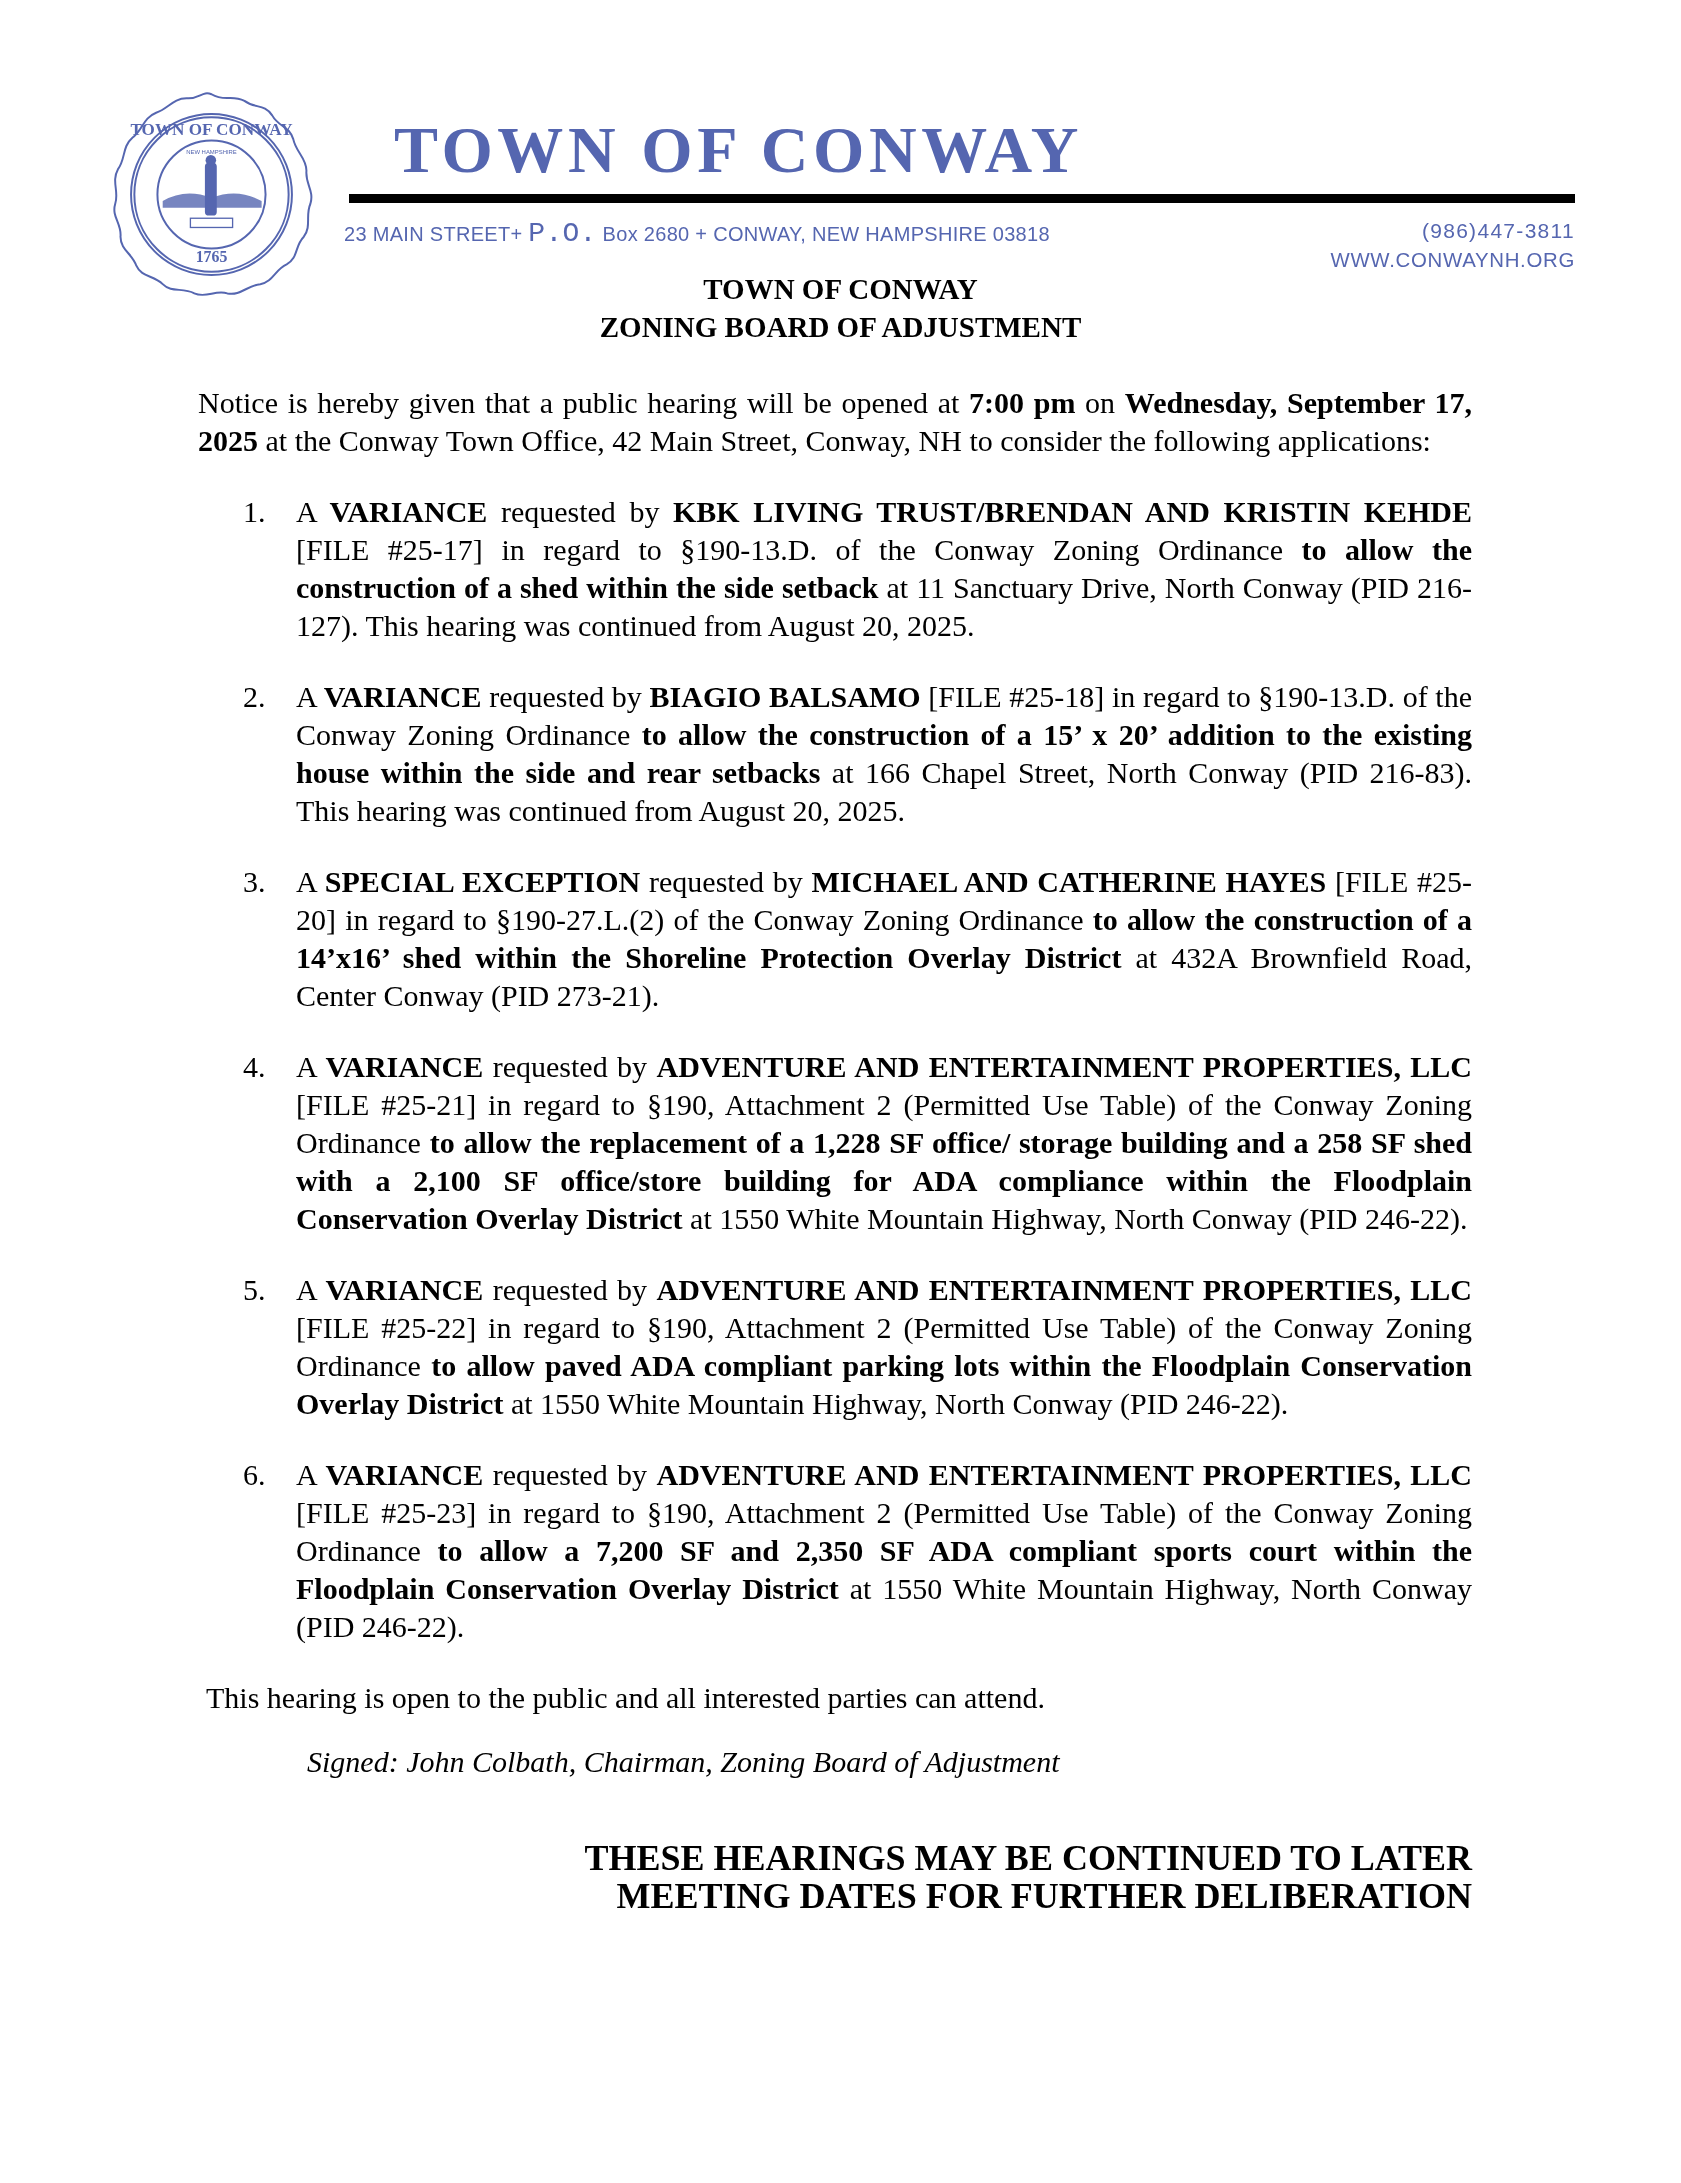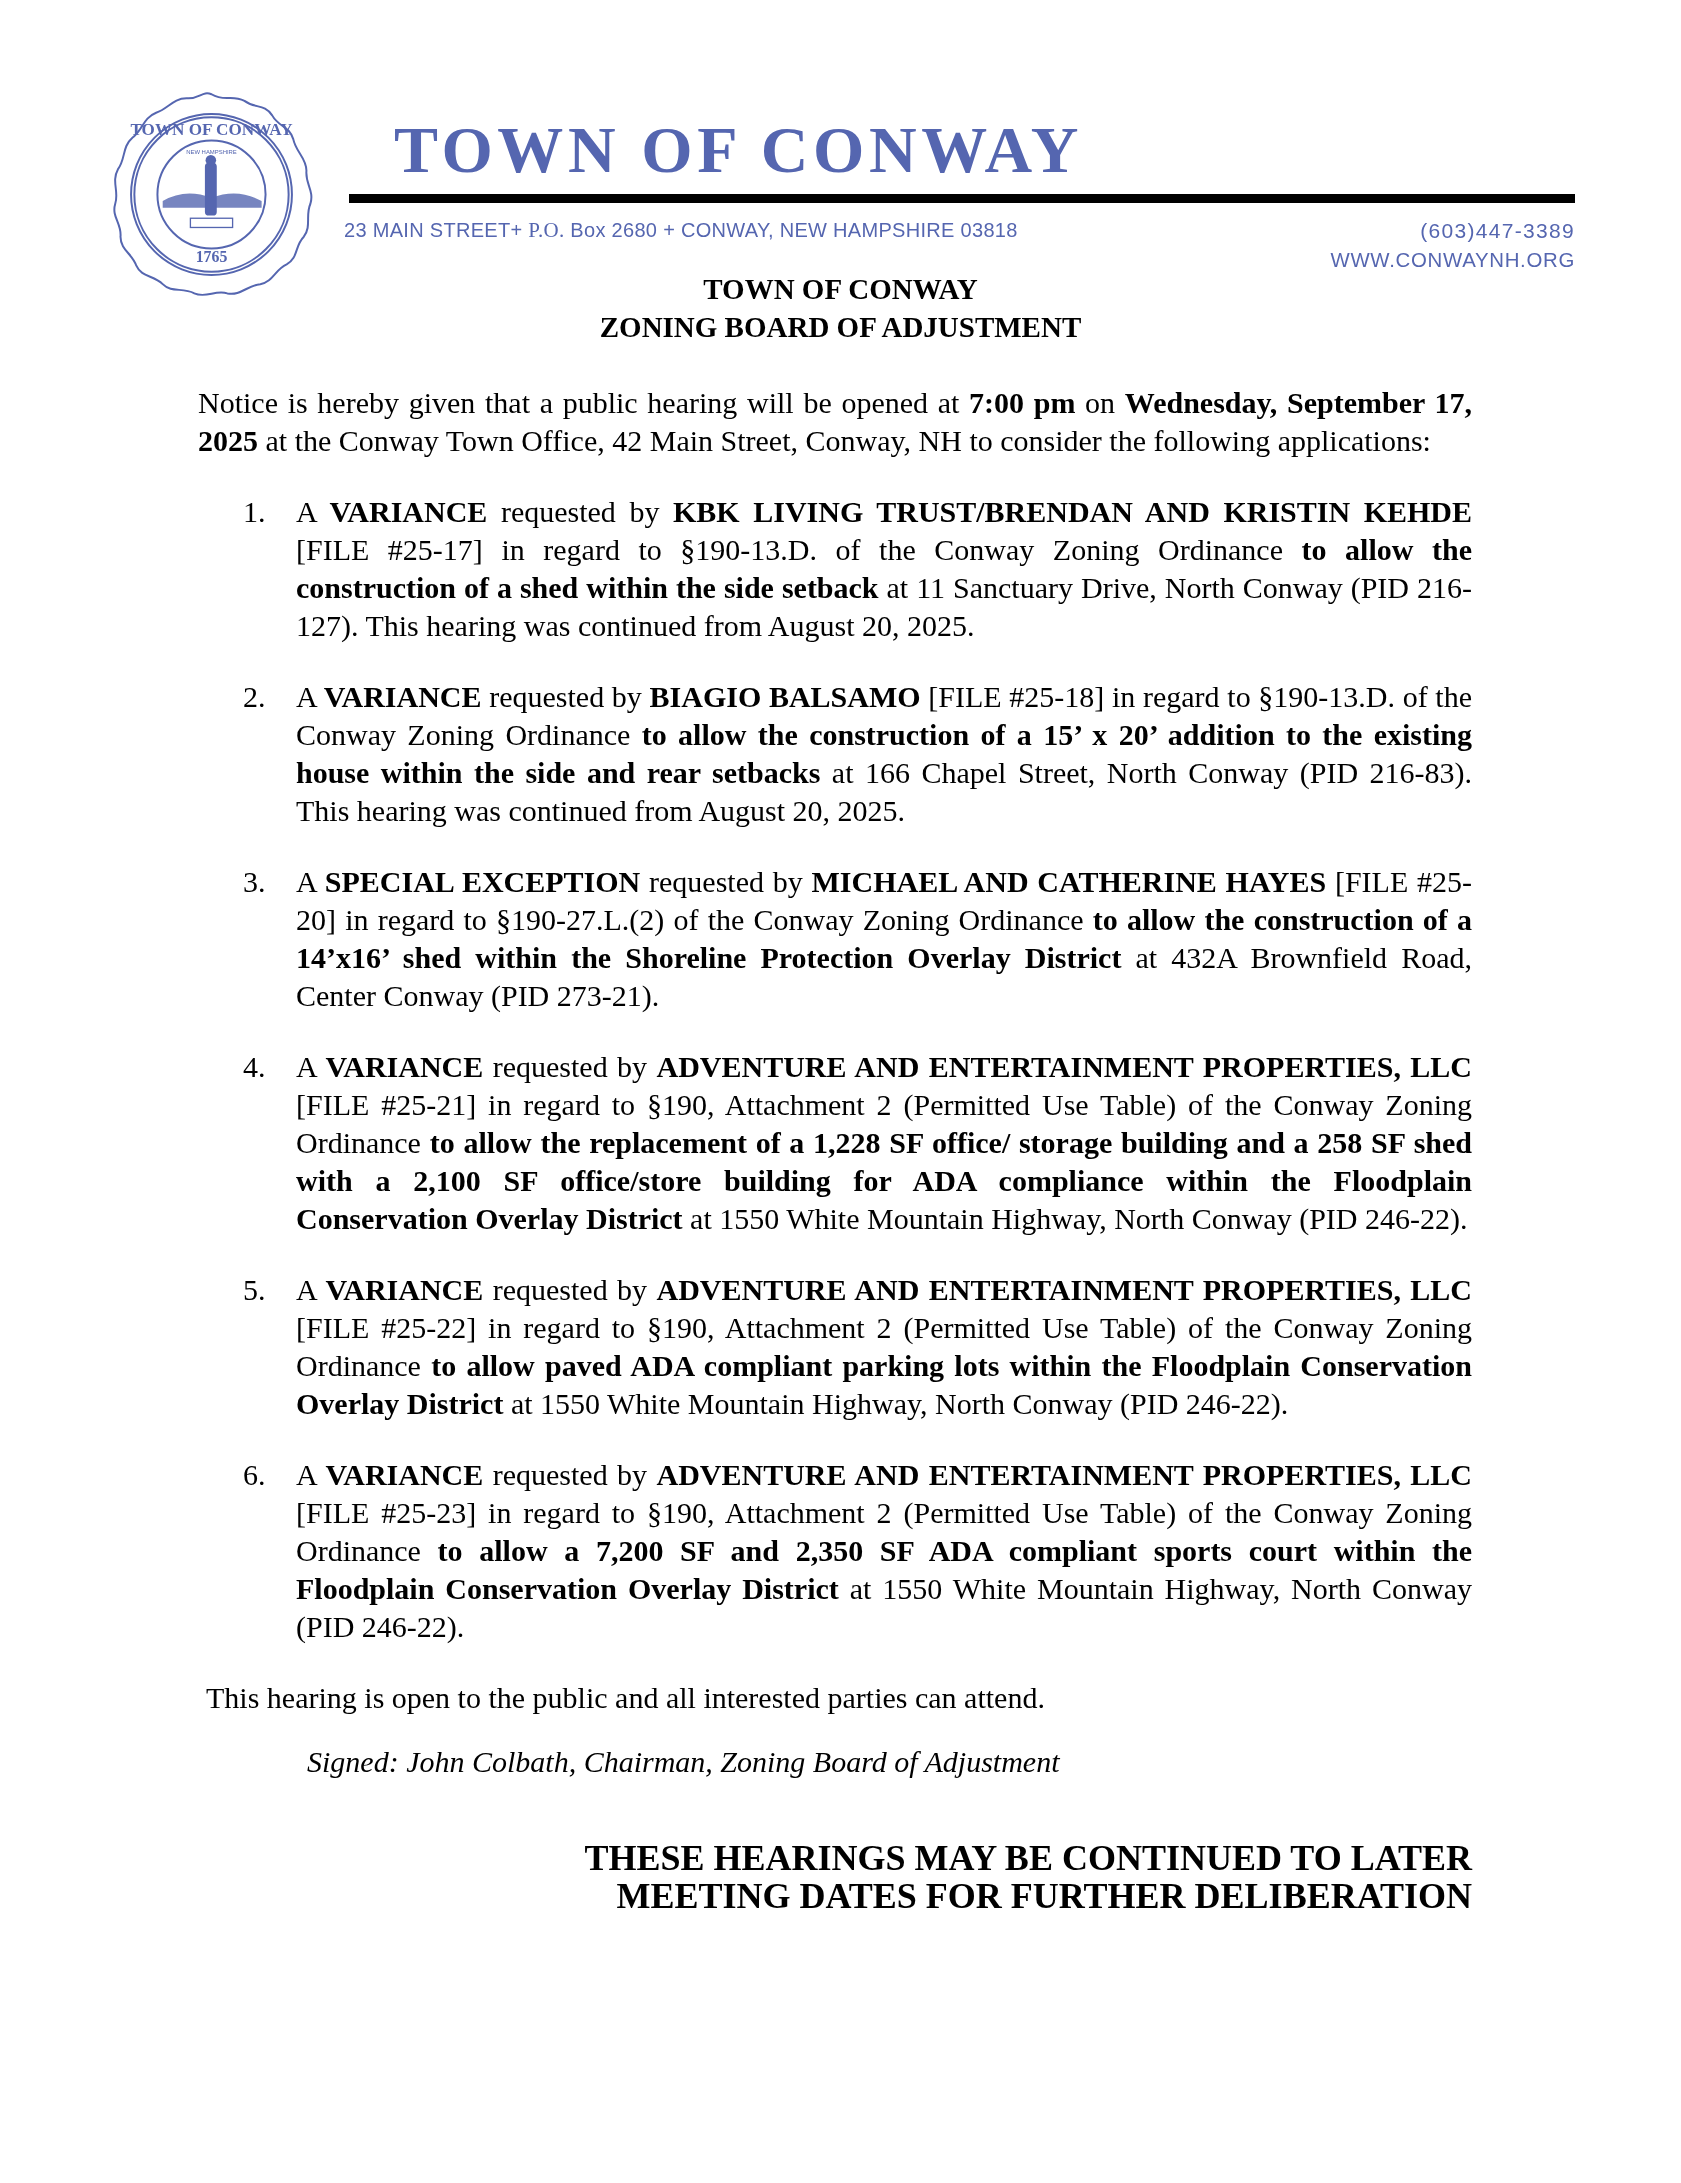--- a/index.html
+++ b/index.html
@@ -3,21 +3,21 @@
 <meta charset="utf-8">
 <style>
   html, body { margin: 0; padding: 0; background: #ffffff; }
   body { width: 1681px; height: 2183px; position: relative; overflow: hidden; font-family: "Liberation Serif", serif; color: #000; }
 
   
   .seal { position: absolute; left: 106px; top: 89px; width: 211px; height: 211px; }
   .lh-title { position: absolute; left: 394px; top: 117px; font-family: "Liberation Serif", serif; font-weight: bold; font-size: 66px; letter-spacing: 4.6px; color: #5566b0; white-space: nowrap; line-height: 1; }
   .lh-rule { position: absolute; left: 349px; top: 194px; width: 1226px; height: 8.6px; background: #000; }
   .lh-address { position: absolute; left: 344px; top: 218px; font-family: "Liberation Sans", sans-serif; font-size: 20px; color: #5566b0; white-space: nowrap; letter-spacing: 0.3px; }
-  .lh-address .po { font-family: Liberation Serif, serif; font-size: 21px; }
+  .lh-address .po { font-family: Liberation Mono, monospace; font-size: 28px; }
   .lh-phone { position: absolute; right: 106px; top: 219px; font-family: "Liberation Sans", sans-serif; font-size: 21px; color: #5566b0; letter-spacing: 1.3px; white-space: nowrap; }
   .lh-web { position: absolute; right: 106px; top: 249px; font-family: "Liberation Sans", sans-serif; font-size: 20.4px; color: #5566b0; letter-spacing: 0.7px; white-space: nowrap; margin-left: 32px; }
 
   
   .heading { position: absolute; left: 0; width: 100%; text-align: center; font-weight: bold; font-size: 29px; line-height: 38px; top: 270px; }
   .content { position: absolute; left: 198px; width: 1274px; top: 384px; font-size: 30px; line-height: 38px; }
   .intro { text-align: justify; margin: 0; }
   ol.apps { list-style: none; margin: 33px 0 0 0; padding: 0; }
   ol.apps li { position: relative; padding-left: 98px; text-align: justify; margin-bottom: 33px; }
   ol.apps li .num { position: absolute; left: 45px; top: 0; }
@@ -44,21 +44,21 @@
       <circle cx="159" cy="108" r="8"></circle>
       <path d="M86,170 Q120,150 160,165 Q200,150 236,170 L236,180 L86,180 Z" opacity="0.8"></path>
       <rect x="128" y="196" width="64" height="14" fill="none" stroke="#5566b0" stroke-width="2"></rect>
       <text x="160" y="262" font-size="24" font-weight="bold" text-anchor="middle" font-family="Liberation Serif, serif">1765</text>
     </g>
   </svg>
 
   <div class="lh-title">TOWN  OF  CONWAY</div>
   <div class="lh-rule"></div>
   <div class="lh-address"><span>23 MAIN STREET+ </span><span class="po">P.O.</span><span> Box 2680 + CONWAY, NEW HAMPSHIRE 03818</span></div>
-  <div class="lh-phone">(603)447-3389</div>
+  <div class="lh-phone">(986)447-3811</div>
   <div class="lh-web">WWW.CONWAYNH.ORG</div>
 </div>
 
 <div class="heading">
   <div>TOWN OF CONWAY</div>
   <div>ZONING BOARD OF ADJUSTMENT</div>
 </div>
 
 <div class="content">
   <p class="intro"><span>Notice is hereby given that a public hearing will be opened at </span><span class="b">7:00 pm</span><span> on </span><span class="b">Wednesday, September 17, 2025</span><span> at the Conway Town Office, 42 Main Street, Conway, NH to consider the following applications:</span></p>

